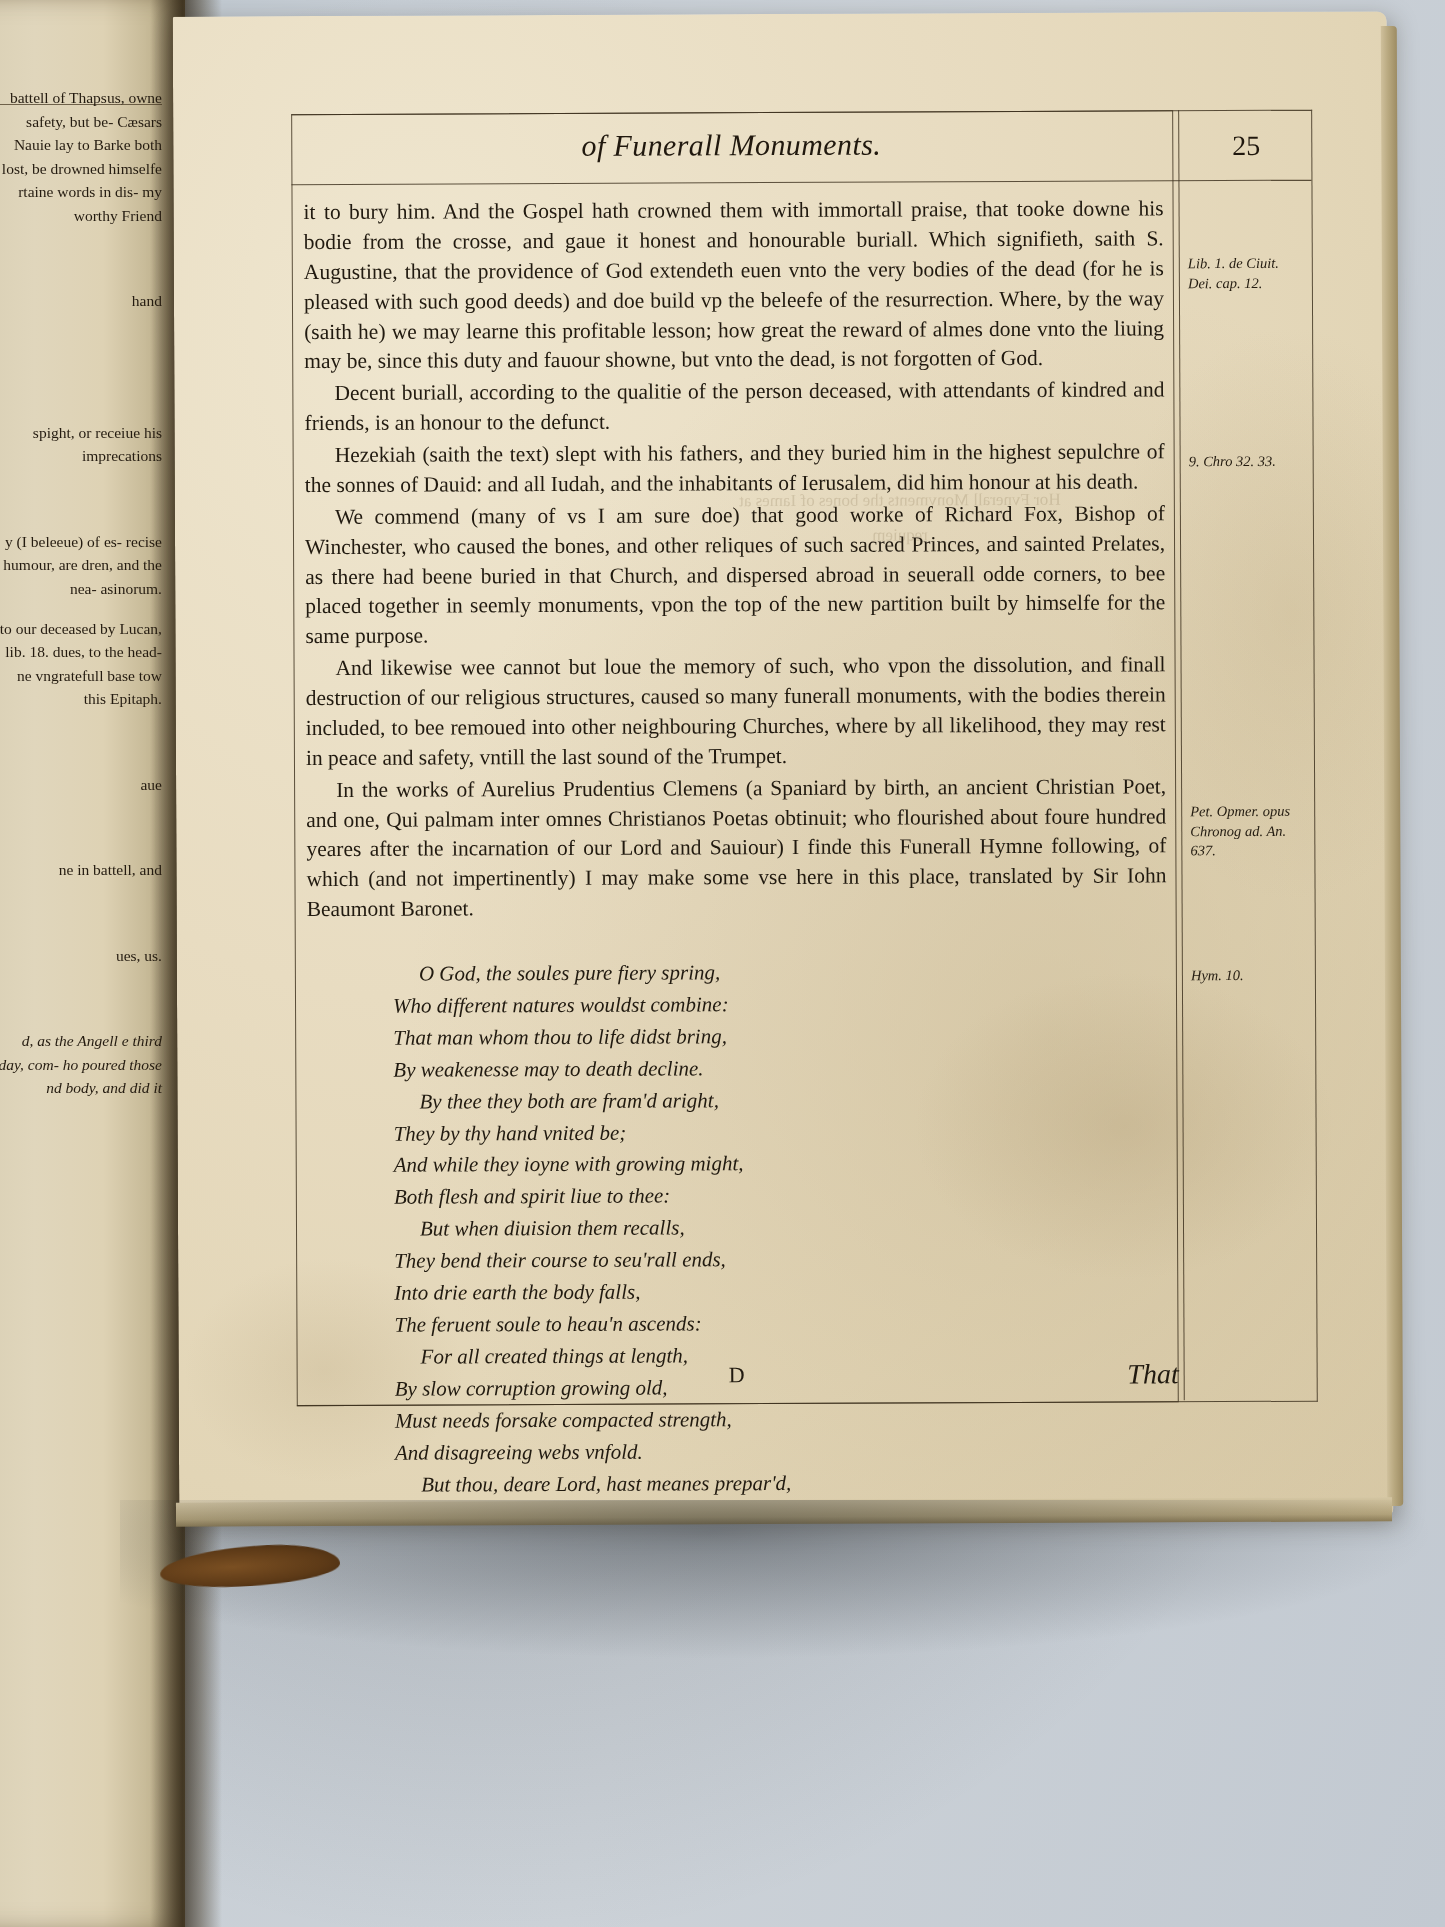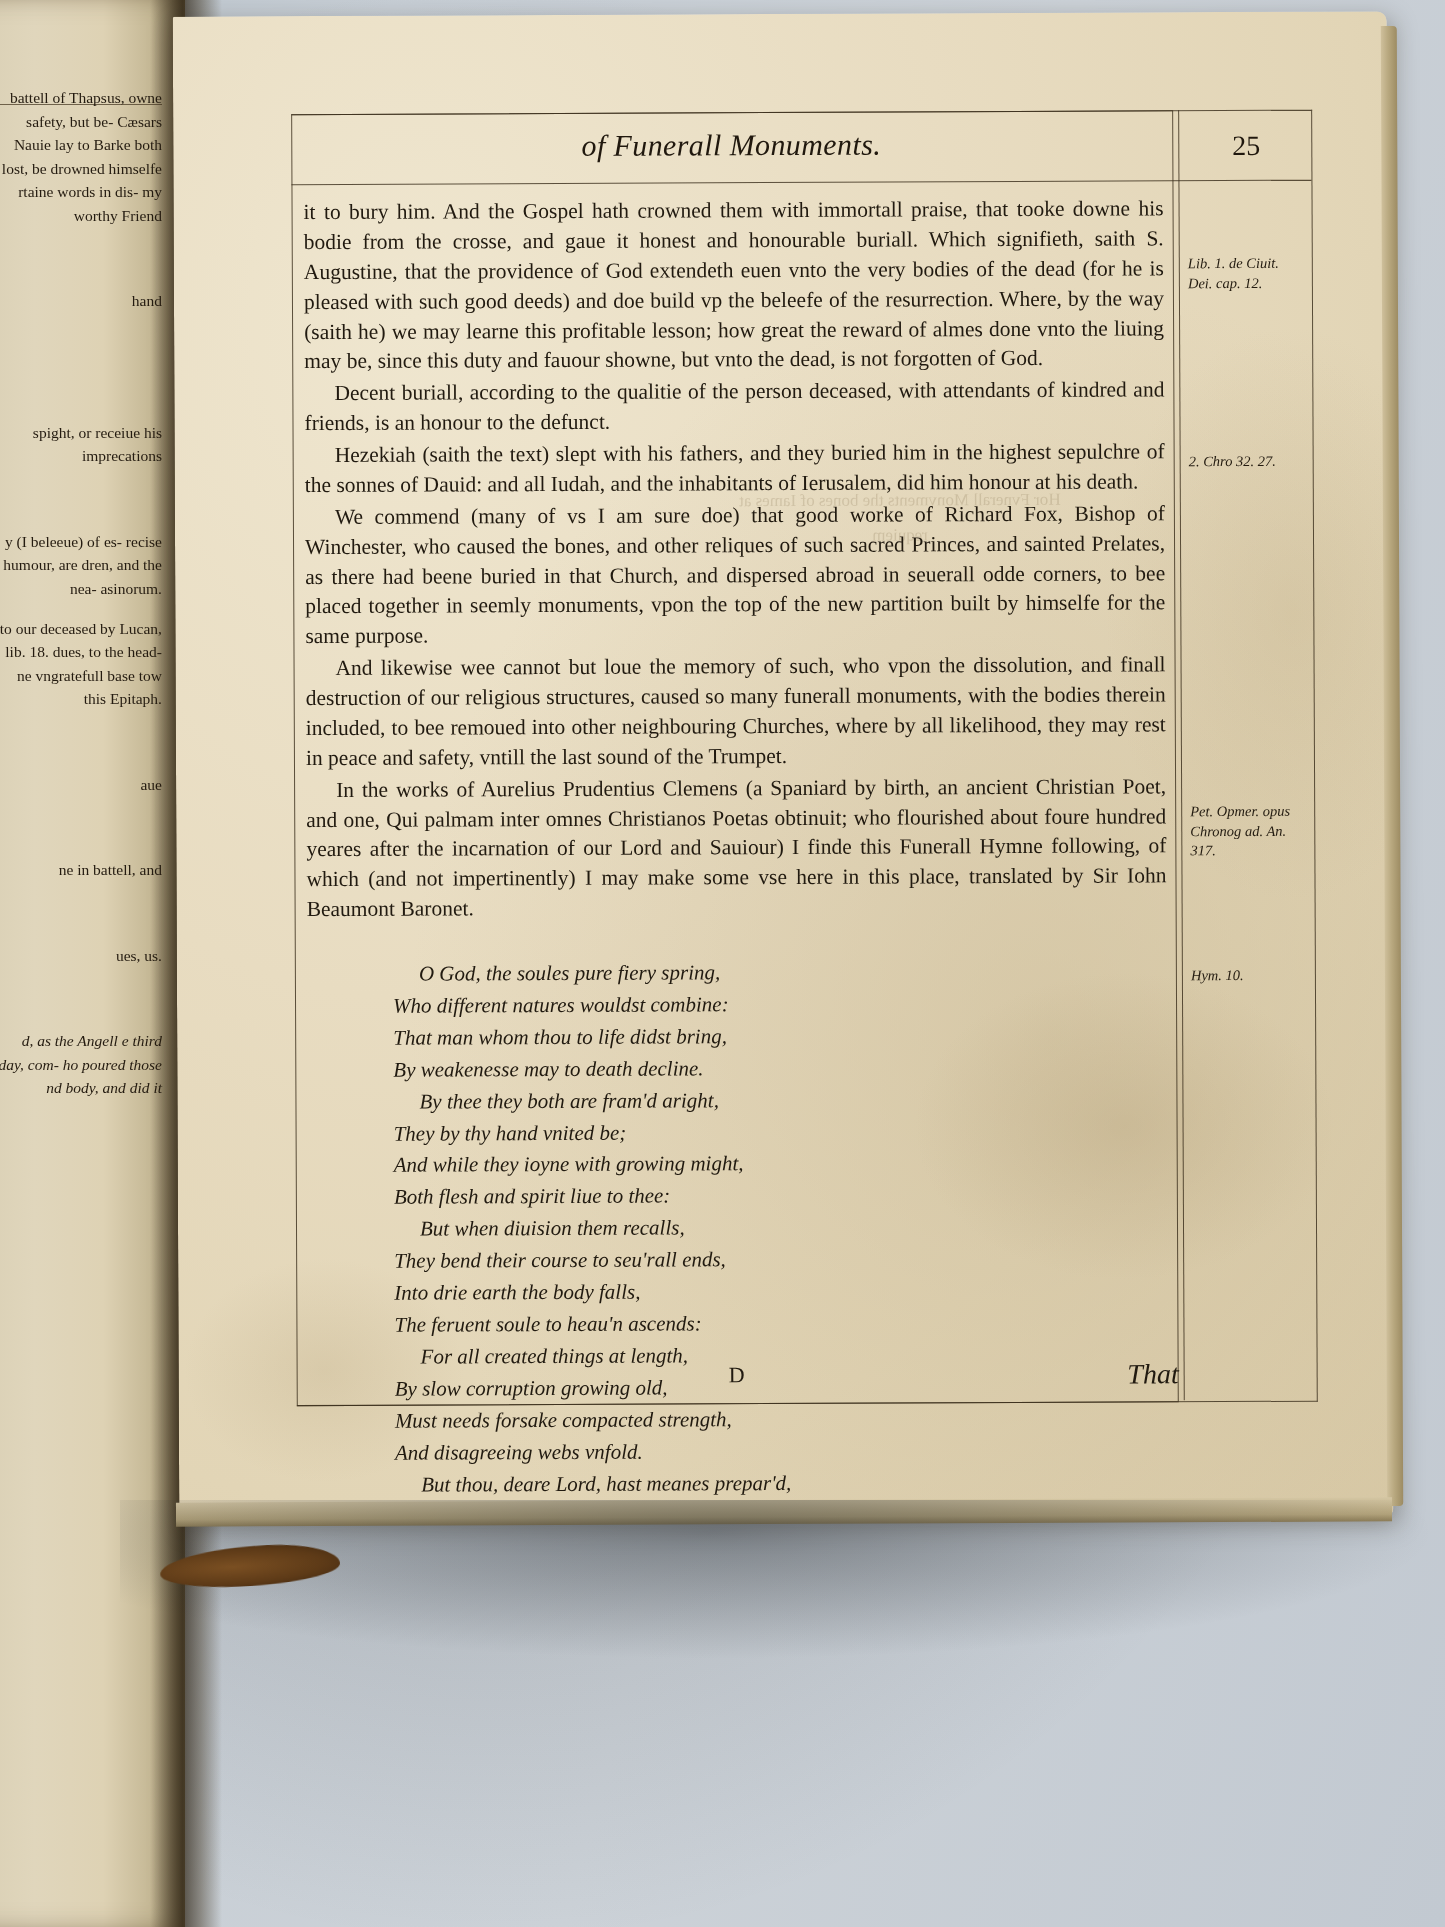--- a/index.html
+++ b/index.html
@@ -317,22 +317,22 @@
         <div class="ind">For all created things at length,</div>
         <div>By slow corruption growing old,</div>
         <div>Must needs forsake compacted strength,</div>
         <div>And disagreeing webs vnfold.</div>
         <div class="ind">But thou, deare Lord, hast meanes prepar'd,</div>
       </div>
     </div>
 
     <div class="margin-notes">
       <div class="mnote" style="top:60px">Lib. 1. de Ciuit. Dei. cap. 12.</div>
-      <div class="mnote" style="top:258px">2. Chro 32. 27.</div>
-      <div class="mnote" style="top:608px">Pet. Opmer. opus Chronog ad. An. 317.</div>
+      <div class="mnote" style="top:258px">9. Chro 32. 33.</div>
+      <div class="mnote" style="top:608px">Pet. Opmer. opus Chronog ad. An. 637.</div>
       <div class="mnote" style="top:772px">Hym. 10.</div>
     </div>
 
     <div class="signature">D</div>
     <div class="catchword">That</div>
   </div>
 
   <div class="fore-edge"></div>
   <div class="page-bottom-edge"></div>
   <div class="table-shadow"></div>

